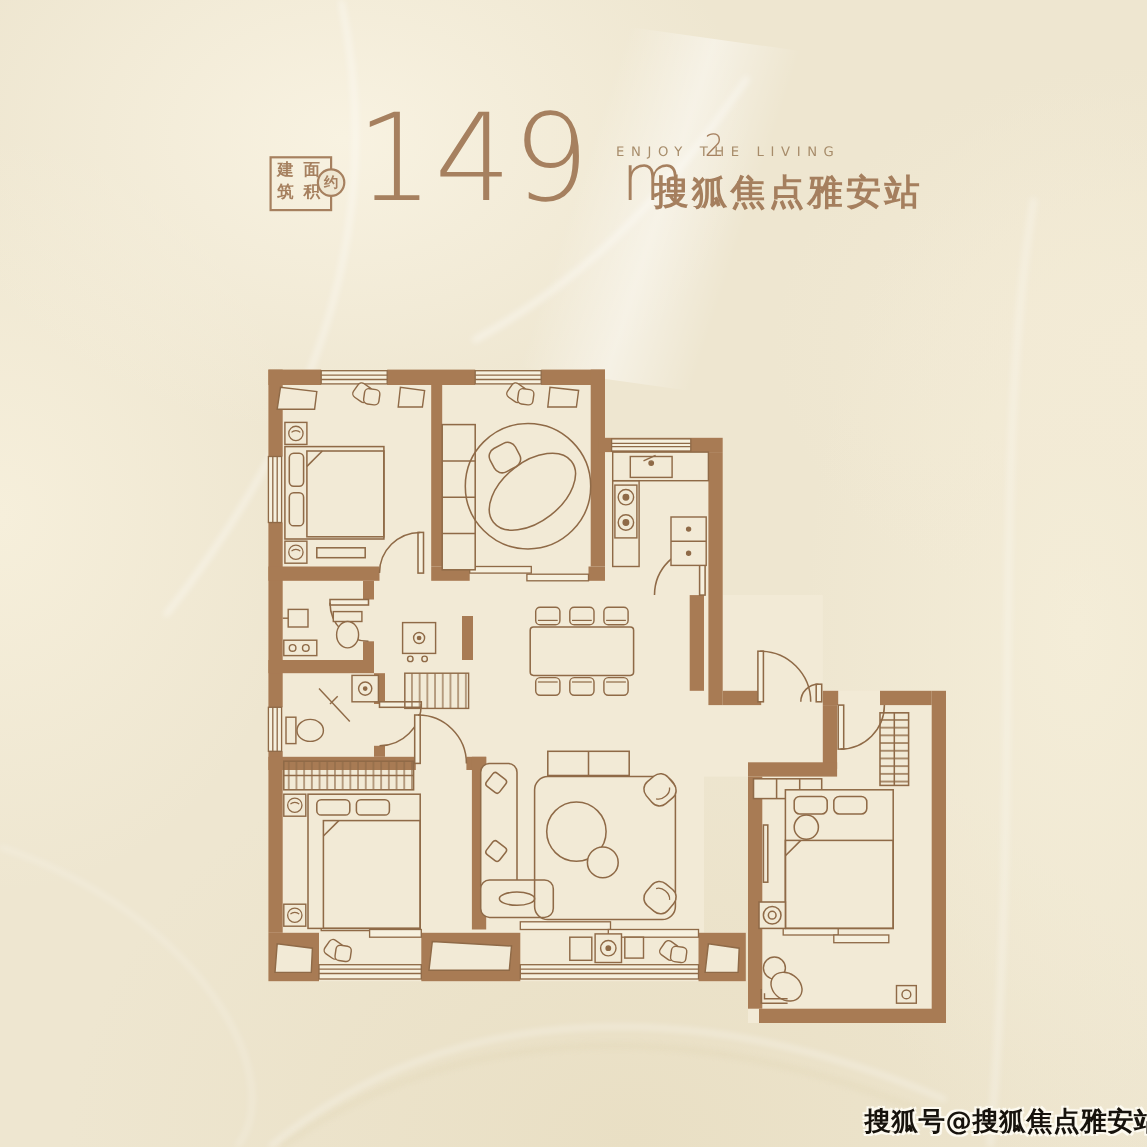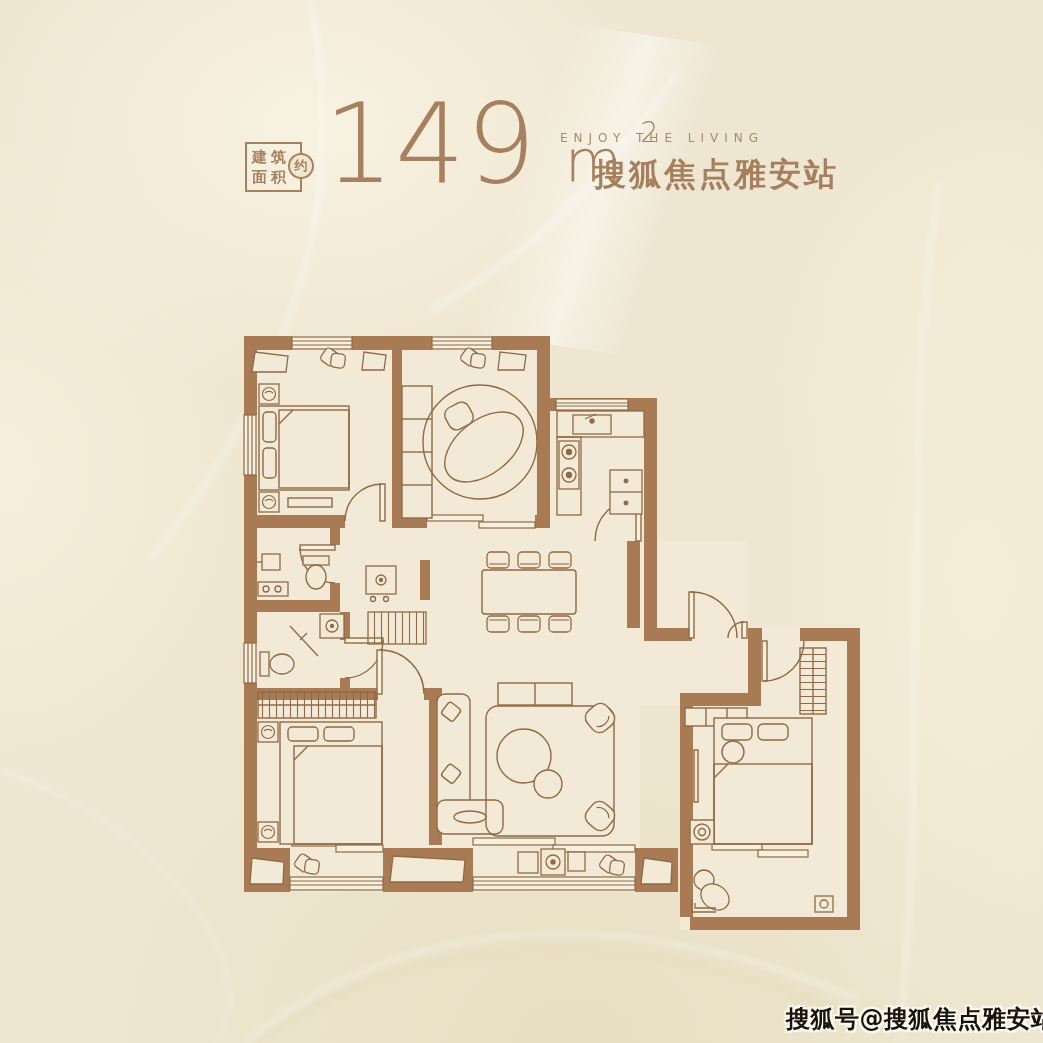--- a/index.html
+++ b/index.html
@@ -17,21 +17,21 @@
   .silk{position:absolute;left:0;top:0;width:1043px;height:1043px;pointer-events:none;}
   .glare{
     position:absolute;left:430px;top:30px;width:340px;height:320px;
     background:linear-gradient(100deg, rgba(255,255,255,0) 30%, rgba(255,255,255,.45) 50%, rgba(255,255,255,0) 70%);
     transform:rotate(8deg);pointer-events:none;
   }
   
   .area-box{
     position:absolute;left:245px;top:142px;width:48px;height:46px;
     border:2px solid #a6805f;color:#a6805f;
-    display:flex;flex-direction:column;justify-content:center;
+    display:flex;flex-direction:row;justify-content:center;
     padding-left:5px;box-sizing:content-box;
   }
   .area-box span{font-size:15px;line-height:20px;letter-spacing:4px;font-weight:600;}
   .approx{
     position:absolute;left:288px;top:153px;width:22px;height:22px;border-radius:50%;
     border:2px solid #a6805f;background:#efe7d2;color:#a6805f;
     font-size:13px;display:flex;align-items:center;justify-content:center;font-weight:600;
   }
   .area-value{
     position:absolute;left:324px;top:94px;display:flex;align-items:flex-end;color:#a6805f;gap:16px;

